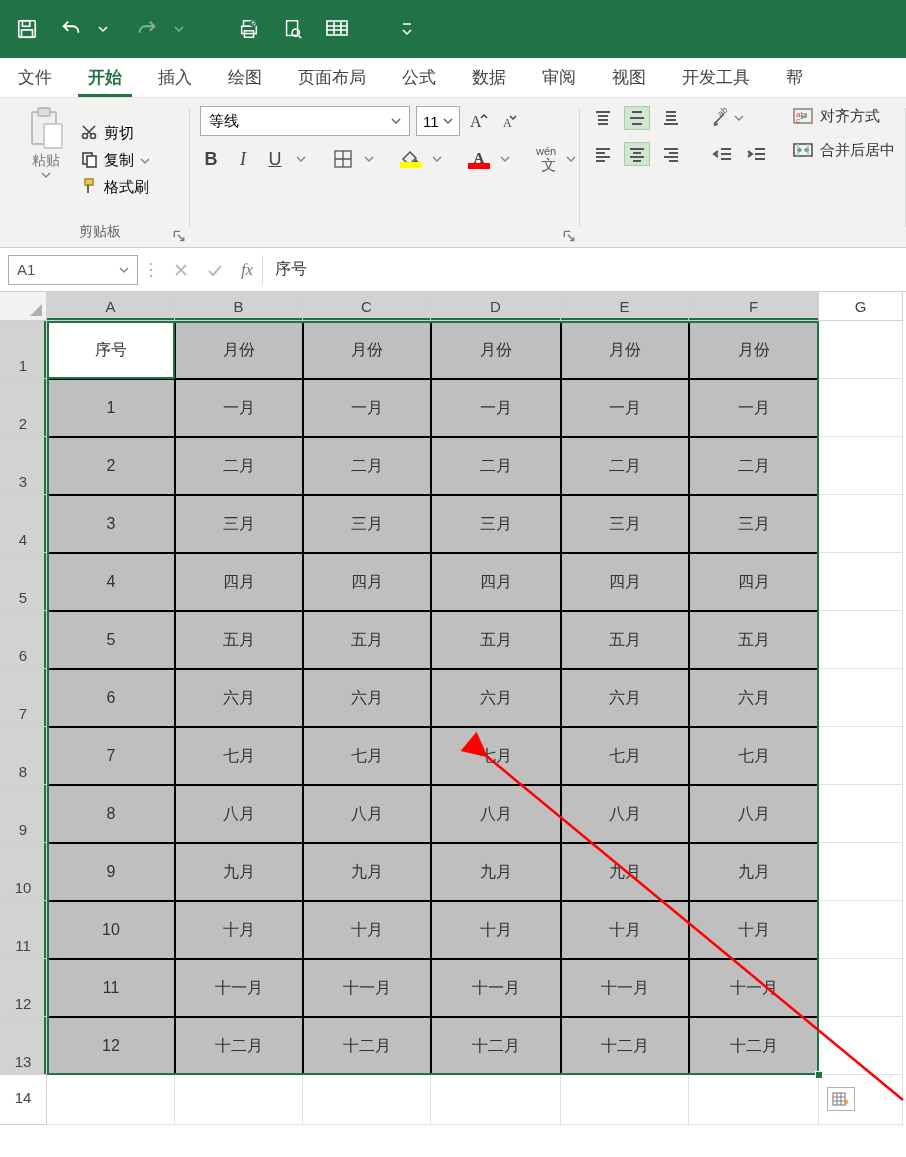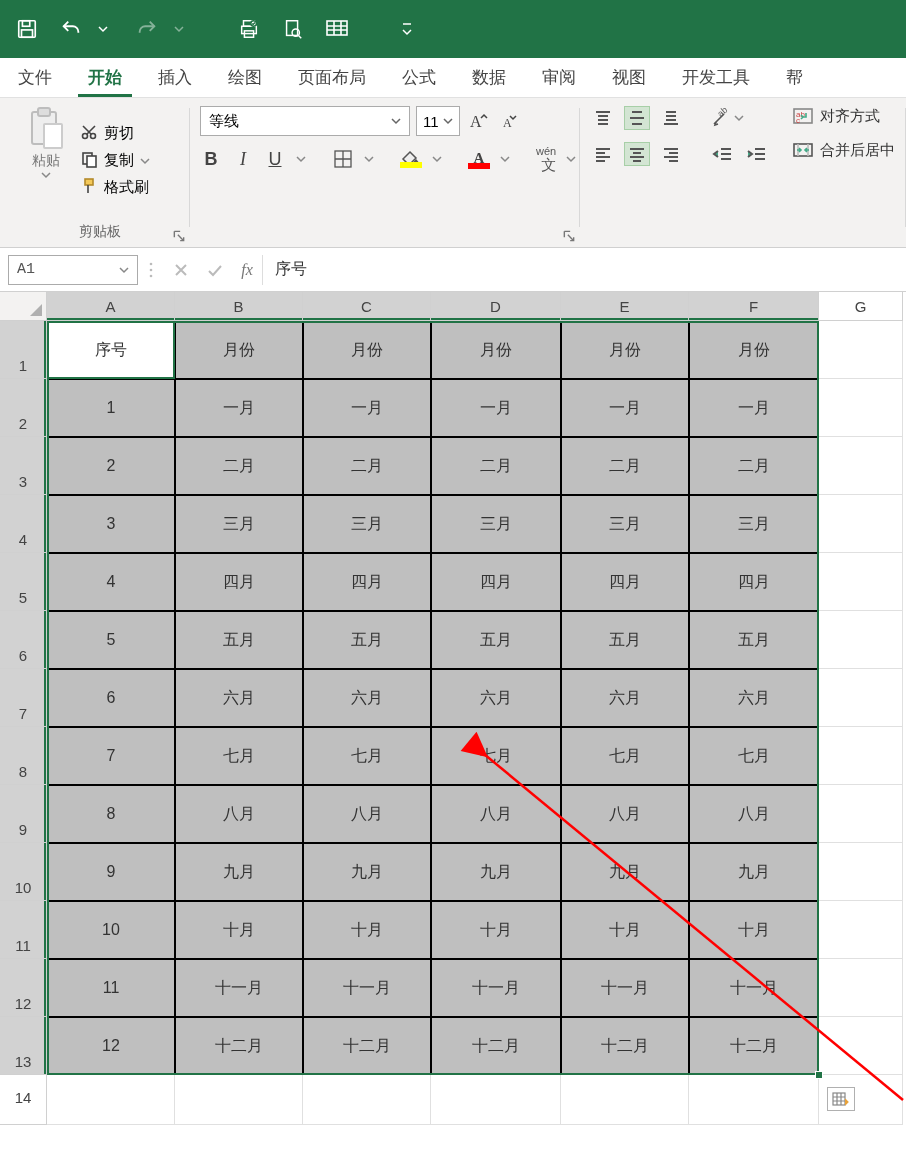--- a/index.html
+++ b/index.html
@@ -57,21 +57,21 @@
   .align-btn svg { stroke:#555; stroke-width:2; }
   .orient-btn { display:flex; align-items:center; cursor:pointer; gap:2px;}
   .wrap-btn, .merge-btn { display:flex; align-items:center; gap:6px; font-size:15px; cursor:pointer; color:#333;}
   .merge-btn svg, .wrap-btn svg { width:22px; height:20px; }
   .align-col2 { display:flex; flex-direction:column; gap:14px;}
 
   .dlg-launcher { position:absolute; right:4px; bottom:4px; width:14px; height:14px; cursor:pointer;}
 
   
   .formula-bar { height: 44px; display: flex; align-items: center; border-bottom: 1px solid #d0d0d0; padding: 4px 8px; background:#fff;}
-  .namebox { width: 130px; height: 30px; border: 1px solid #ababab; display:flex; align-items:center; justify-content:space-between; padding:0 8px; font-size:15px; color:#555; background:#fff;font-family:Liberation Mono, monospace;}
+  .namebox { width: 130px; height: 30px; border: 1px solid #ababab; display:flex; align-items:center; justify-content:space-between; padding:0 8px; font-size:15px; color:#555; background:#fff;}
   .fb-sep { width:14px; display:flex; justify-content:center; margin: 0 6px;}
   .fb-btn { width:34px; height:30px; display:flex; align-items:center; justify-content:center; color:#aaa; cursor:pointer;}
   .fx-label { font-style: italic; font-family: "Times New Roman"; font-size: 16px; color:#777; width:30px; text-align:center;}
   .formula-input { flex:1; height:30px; border-left:1px solid #ddd; padding:0 12px; font-size:16px; color:#333; display:flex; align-items:center;}
 
   
   .grid { position: relative; background:#fff; }
   .selectall-tri { position:absolute; left:0; top:0; width:47px; height:29px; border-right:1px solid #d0d0d0; border-bottom:1px solid #d0d0d0; cursor:pointer; background:#f3f2f1;}
   .selectall-tri::after { content:""; position:absolute; right:4px; bottom:4px; width:0; height:0; border-right:12px solid #b0b0b0; border-top:12px solid transparent;}
 

